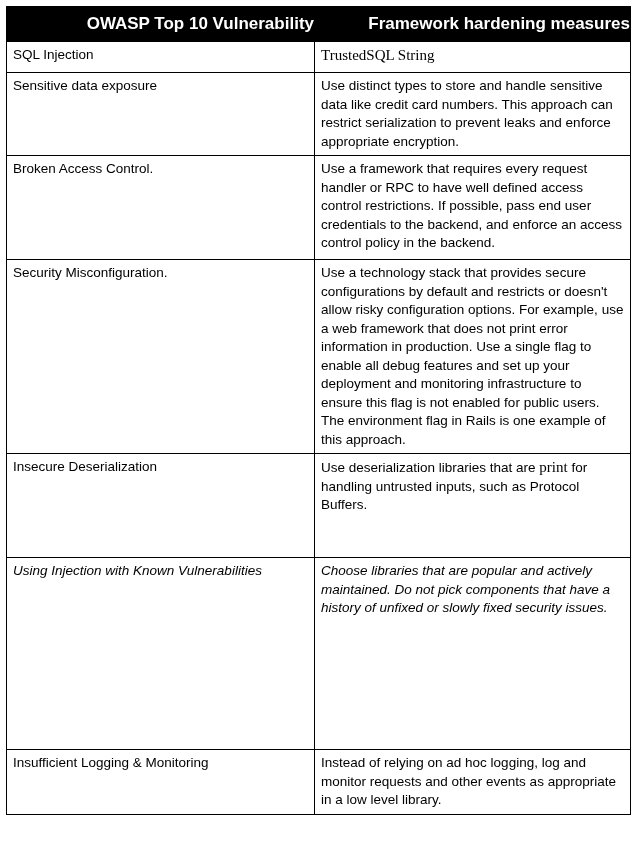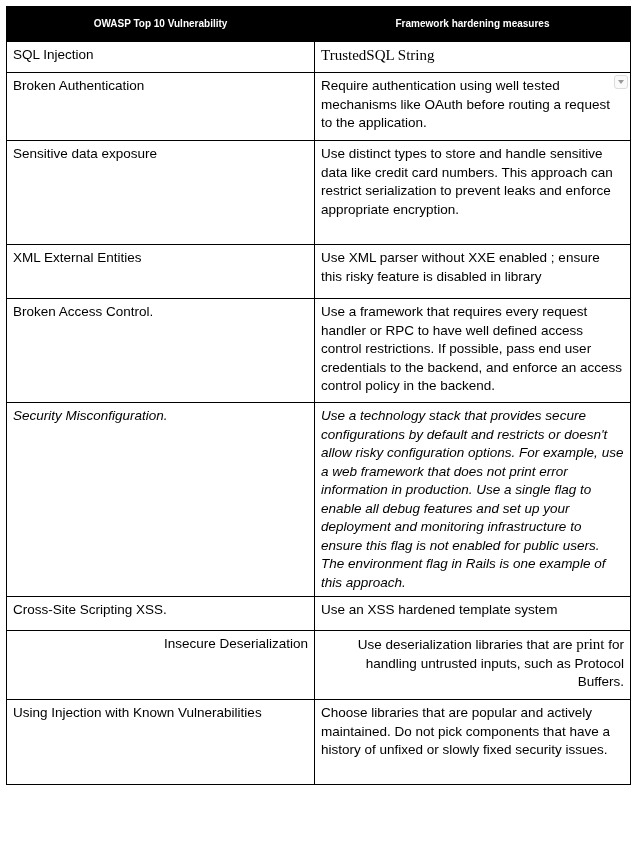--- a/index.html
+++ b/index.html
@@ -32,26 +32,26 @@
   .col-measure { width: 316px; }
 
   table.vuln-table th,
   table.vuln-table td {
     border: 1.5px solid #000000;
   }
   thead th {
     background: #000000;
     color: #ffffff;
     font-weight: 700;
-    font-size: 10px;
+    font-size: 17px;
     line-height: 18px;
-    text-align: center;
+    text-align: right;
     vertical-align: middle;
     height: 28px;
-    padding: 3px 8px;
+    padding: 3px 0;
   }
   tbody td {
     vertical-align: top;
     padding: 4px 6px 4px 6px;
     font-size: 13.5px;
     line-height: 18.5px;
   }
   
   tbody tr:nth-child(1)  { height: 31px;  }
   tbody tr:nth-child(2)  { height: 68px;  }
@@ -116,89 +116,71 @@
     <tbody>
   <tr>
     <td class="vuln-cell">
       <span>SQL Injection</span>
     </td>
     <td class="measure-cell">
       <span><span class="serif-run">TrustedSQL String</span></span>
     </td>
   </tr>
 
-  <tr>
-    <td class="vuln-cell">
-      <span>Broken Authentication</span>
-    </td>
-    <td class="measure-cell">
-      <span><span class="sans-run">Require authentication using well tested mechanisms like OAuth before routing a request to the application.</span></span>
-    <span class="comment-marker">
-              <span class="marker-arrow"></span>
-            </span></td>
-  </tr>
 
   <tr>
     <td class="vuln-cell">
       <span>Sensitive data exposure</span>
     </td>
     <td class="measure-cell">
       <span><span class="sans-run">Use distinct types to store and handle sensitive data like credit card numbers. This approach can restrict serialization to prevent leaks and enforce appropriate encryption.</span></span>
     </td>
   </tr>
 
-  <tr>
-    <td class="vuln-cell">
-      <span>XML External Entities</span>
-    </td>
-    <td class="measure-cell">
-      <span><span class="sans-run">Use XML parser without XXE enabled ; ensure this risky feature is disabled in library</span></span>
-    </td>
-  </tr>
 
   <tr>
     <td class="vuln-cell">
       <span>Broken Access Control.</span>
     </td>
     <td class="measure-cell">
       <span><span class="sans-run">Use a framework that requires every request handler or RPC to have well defined access control restrictions. If possible, pass end user credentials to the backend, and enforce an access control policy in the backend.</span></span>
     </td>
   </tr>
 
   <tr>
     <td class="vuln-cell">
       <span>Security Misconfiguration.</span>
     </td>
     <td class="measure-cell">
       <span><span class="sans-run">Use a technology stack that provides secure configurations by default and restricts or doesn't allow risky configuration options. For example, use a web framework that does not print error information in production. Use a single flag to enable all debug features and set up your deployment and monitoring infrastructure to ensure this flag is not enabled for public users. The environment flag in Rails is one example of this approach.</span></span>
     </td>
   </tr>
 
-  <tr>
-    <td class="vuln-cell">
-      <span>Cross-Site Scripting XSS.</span>
-    </td>
-    <td class="measure-cell">
-      <span><span class="sans-run">Use an XSS hardened template system</span></span>
-    </td>
-  </tr>
 
   <tr>
     <td class="vuln-cell">
       <span>Insecure Deserialization</span>
     </td>
     <td class="measure-cell">
       <span><span class="sans-run">Use deserialization libraries that are </span><span class="serif-run">print</span><span class="sans-run"> for handling untrusted inputs, such as Protocol Buffers.</span></span>
     </td>
   </tr>
 
   <tr>
     <td class="vuln-cell">
       <span>Using Injection with Known Vulnerabilities</span>
     </td>
     <td class="measure-cell">
       <span><span class="sans-run">Choose libraries that are popular and actively maintained. Do not pick components that have a history of unfixed or slowly fixed security issues.</span></span>
     </td>
   </tr>
 
+  <tr>
+    <td class="vuln-cell">
+      <span>Insufficient Logging &amp; Monitoring</span>
+    </td>
+    <td class="measure-cell">
+      <span><span class="sans-run">Instead of relying on ad hoc logging, log and monitor requests and other events as appropriate in a low level library.</span></span>
+    </td>
+  </tr>
 </tbody>
   </table>
 </div>
 
 </body></html>

